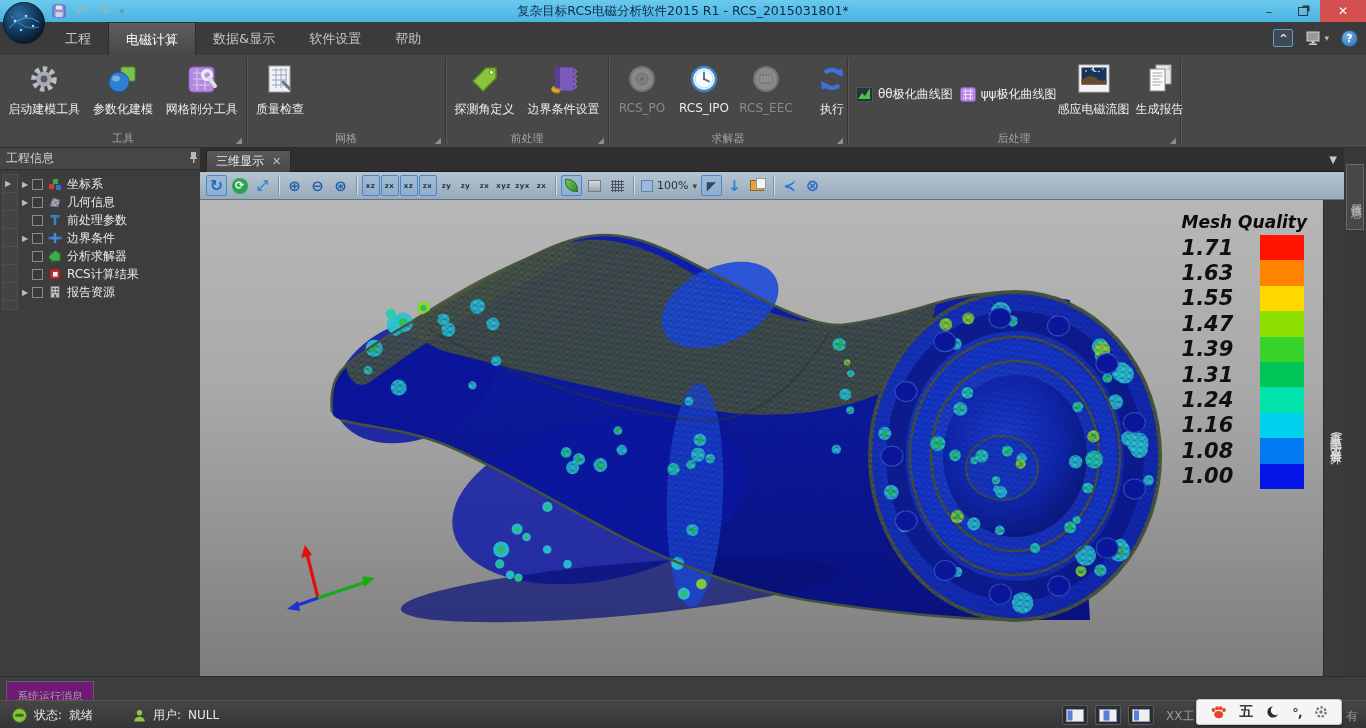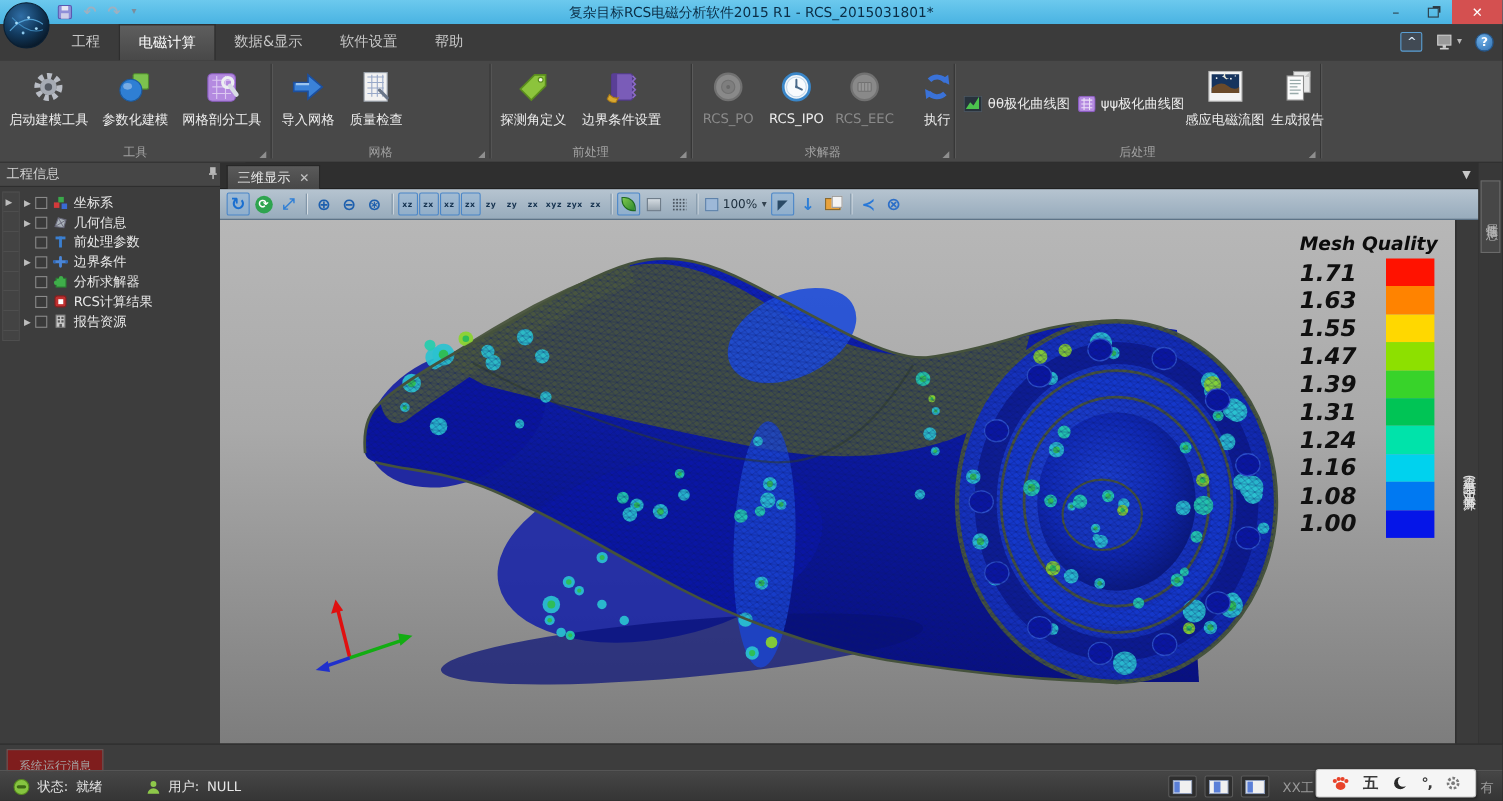--- a/index.html
+++ b/index.html
@@ -123,21 +123,21 @@
     writing-mode:vertical-rl; font-size:12px; color:#e0e0e0; letter-spacing:2px; }
   #dock-props { position:absolute; left:1344px; top:148px; width:22px; height:528px; background:#383838; }
   #props-tab { position:absolute; left:2px; top:16px; width:18px; height:66px;
     background:#474747; border:1px solid #6a6a6a; display:flex; align-items:center; justify-content:center; }
   #props-tab span { writing-mode:vertical-rl; font-size:11px; color:#b2b2b2; letter-spacing:1px; }
 
   
   #bottom-strip { position:absolute; left:0; top:676px; width:1366px; height:24px;
     background:#3d3d3d; border-top:1px solid #2d2d2d; }
   #msg-tab { position:absolute; left:6px; top:4px; height:30px; padding:0 10px;
-    background:#7f1d1d; border:1px solid #5f5f5f; font-size:11px; color:#a4a4a4;
+    background:#701a75; border:1px solid #5f5f5f; font-size:11px; color:#a4a4a4;
     display:flex; align-items:center;font-family:Liberation Serif, serif; }
   #statusbar { position:absolute; left:0; top:700px; width:1366px; height:28px;
     background:linear-gradient(#464646,#353535); border-top:1px solid #555; }
   #status-left { position:absolute; left:12px; top:0; height:28px; display:flex; align-items:center; gap:7px; }
   .sb-text { font-size:12px; color:#e6e6e6; }
   .sb-gap { width:26px; }
   #layout-btns { position:absolute; left:1062px; top:4px; display:flex; gap:7px; }
   .lo-btn { width:26px; height:20px; background:#2e2e2e; border:1px solid #5a5a5a; border-radius:2px;
     display:flex; align-items:center; justify-content:center; }
   #copy-left { position:absolute; left:1166px; top:7px; font-size:12px; color:#9a9a9a; }
@@ -249,42 +249,33 @@
       </div>
       <div class="rfoot">工具</div>
       <div class="rlaunch">◢</div>
     </div>
     <div class="gsep"></div>
 
     <div class="rgroup" style="width:198px">
       <div class="rbtn">
         <div class="ric">
             <svg width="34" height="34" viewBox="0 0 34 34">
-              <path d="M4 13 h13 v-7 l13 11 -13 11 v-7 h-13 z" fill="#3b82d8" stroke="#1c4f9e" stroke-width="1.5"></path>
-              <path d="M6 14.5 h12" stroke="#9cc4ee" stroke-width="2"></path>
-            </svg>
-          </div>
-        <div class="rlabel">导入网格</div>
-      </div>
-      <div class="rbtn">
-        <div class="ric">
-            <svg width="34" height="34" viewBox="0 0 34 34">
               <rect x="6" y="4" width="21" height="26" fill="#f2f2f2" stroke="#9aa2ac"></rect>
               <path d="M9 8 h15 M9 13 h15 M9 18 h15 M9 23 h15 M13 6 v20 M18 6 v20 M23 6 v20" stroke="#98a8c8" stroke-width="1"></path>
               <path d="M20 20 l7 7" stroke="#6a7688" stroke-width="3" stroke-linecap="round"></path>
             </svg>
           </div>
         <div class="rlabel">质量检查</div>
       </div>
       <div class="rfoot">网格</div>
       <div class="rlaunch">◢</div>
     </div>
     <div class="gsep"></div>
 
-    <div class="rgroup" style="width:182px">
+    <div class="rgroup" style="width:162px">
       <div class="rbtn">
         <div class="ric">
             <svg width="34" height="34" viewBox="0 0 34 34">
               <path d="M5 19 L18 6 L28 6 L28 16 L15 29 Z" fill="#8cc43c" stroke="#5a8c1e" stroke-width="1.5"></path>
               <circle cx="23.5" cy="10.5" r="2.2" fill="#f0f6e6" stroke="#5a8c1e"></circle>
             </svg>
           </div>
         <div class="rlabel">探测角定义</div>
       </div>
       <div class="rbtn">

